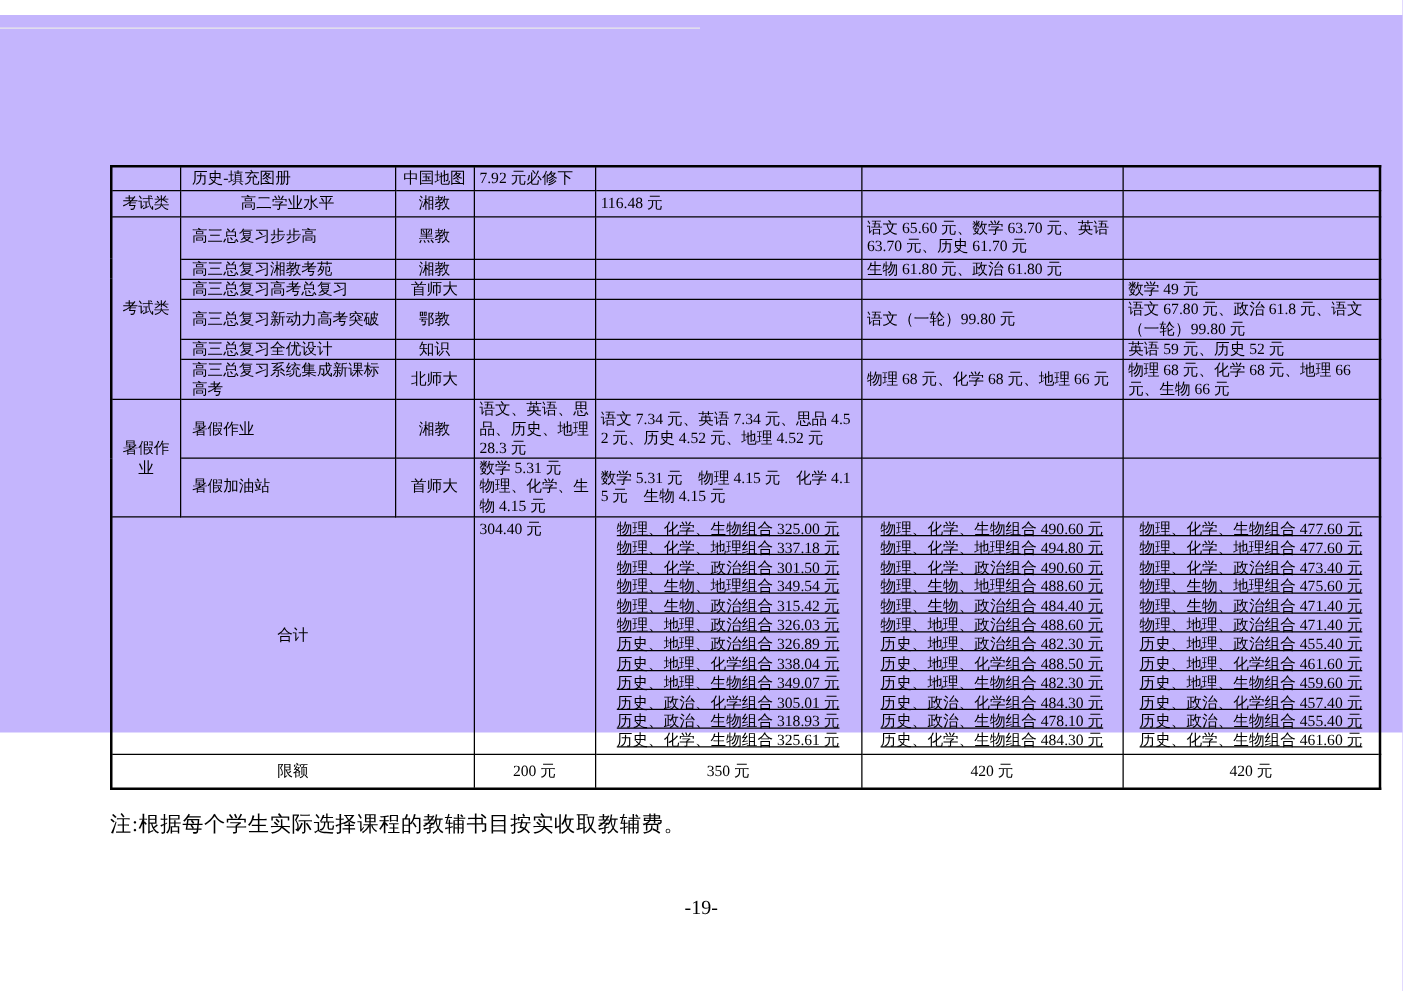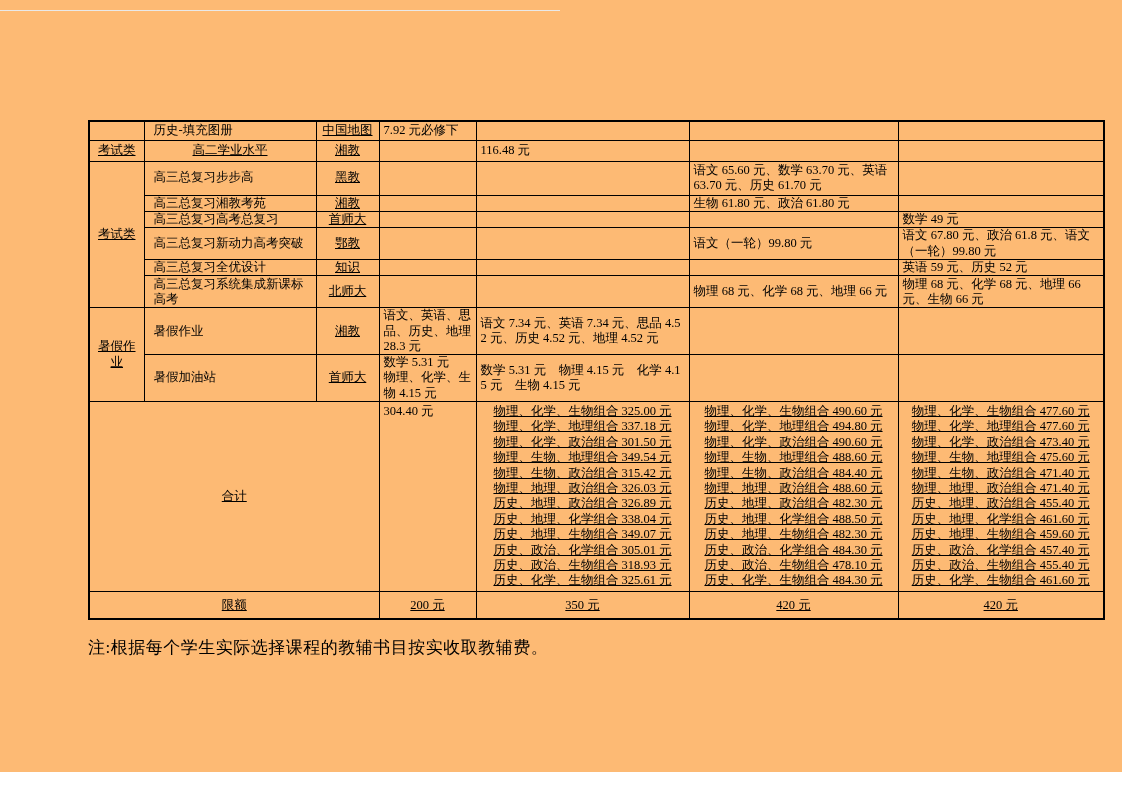--- a/index.html
+++ b/index.html
@@ -1,38 +1,38 @@
 <!DOCTYPE html>
 <html><head>
 <meta charset="utf-8">
 <style>
   html,body { margin:0; padding:0; }
   body {
     width:1122px; height:793px; background:#ffffff; color:#000;
     font-family:"Liberation Serif","DejaVu Serif",serif;
     position:relative; overflow:hidden;
   }
-  .page { position:absolute; left:0; top:0; width:1122px; height:772px; background:#fdba74; }
+  .page { position:absolute; left:0; top:12px; width:1122px; height:574px; background:#c4b5fd; }
   .page-edge { position:absolute; left:0; top:10px; width:560px; height:1px; background:#e9e9e9; }
 
   table.fees {
     position:absolute; left:88px; top:120px; width:1015px;
     border-collapse:collapse; table-layout:fixed;
     font-size:12.5px; line-height:1.22;
     border:2px solid #000;
   }
   table.fees td {
     border:1px solid #000;
     padding:0 4px;
     white-space:pre-line;
     vertical-align:middle;
     overflow:hidden;
     word-break:break-all;
   }
-  .ac { text-align:center;text-decoration:underline; }
+  .ac { text-align:center; }
   .al { text-align:left; }
   .vt { vertical-align:top !important;margin-top:36px; }
   .name { padding-left:9px !important; }
   .combo {
     text-align:center;
     line-height:15.4px;
     padding:2px 2px !important;
     vertical-align:top !important;
     text-decoration:underline;
   }
@@ -206,13 +206,14 @@
       <td class="ac" colspan="3">限额</td>
       <td class="ac">200 元</td>
       <td class="ac">350 元</td>
       <td class="ac">420 元</td>
       <td class="ac">420 元</td>
     </tr>
   </tbody>
     </table>
 
   <div class="footnote">注:根据每个学生实际选择课程的教辅书目按实收取教辅费。</div>
+  <div class="page-number">-19-</div>
 </div>
 
 </body></html>

